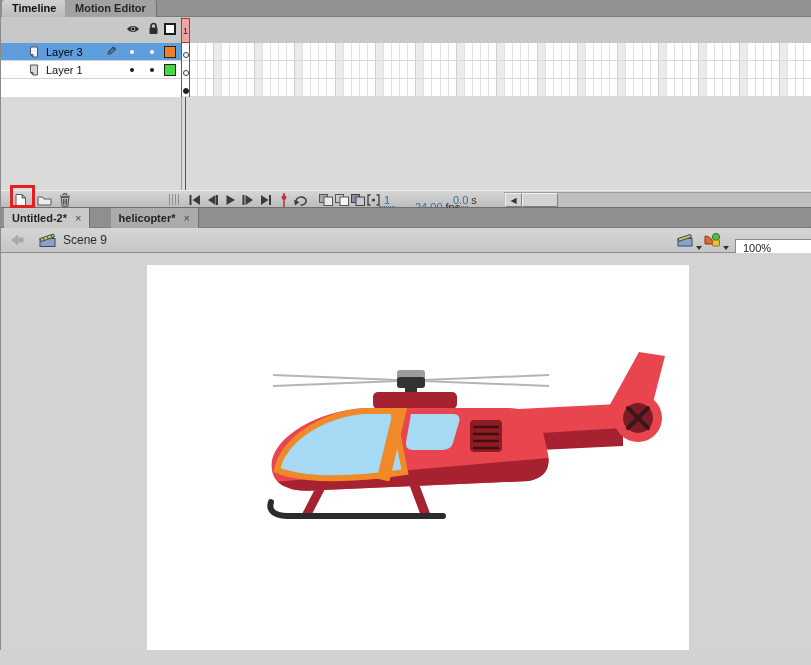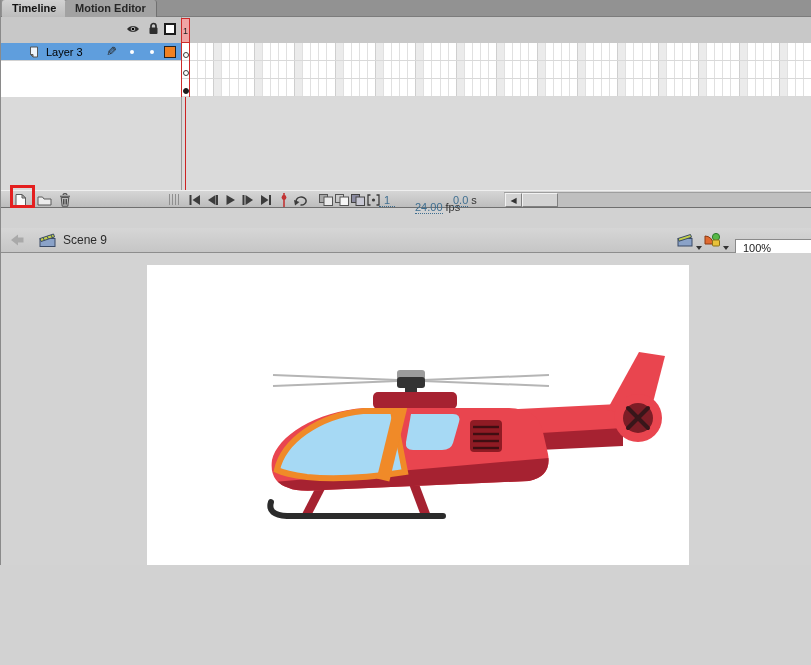--- a/index.html
+++ b/index.html
@@ -1,18 +1,18 @@
 <!DOCTYPE html>
 <html><head>
 <meta charset="utf-8">
 <style>
   * { margin:0; padding:0; box-sizing:border-box; }
   html,body { background:#d2d2d2; }
   body { font-family:"Liberation Sans", sans-serif; font-size:11px; color:#1e1e1e; }
-  #app { position:relative; width:811px; height:565px; overflow:hidden; background:#d2d2d2; border-left:1px solid #8a8a8a; }
+  #app { position:relative; width:811px; height:650px; overflow:hidden; background:#d2d2d2; border-left:1px solid #8a8a8a; }
 
   
   #timeline-panel { position:absolute; left:0; top:0; width:811px; height:208px; background:#c8c8c8; }
   #panel-tabs { position:absolute; left:0; top:0; width:811px; height:17px; background:#929292; border-bottom:1px solid #7c7c7c; }
   .panel-tab { position:absolute; top:0; height:17px; padding:0 10px; line-height:17px; font-weight:bold; color:#262626;
                background:#a2a2a2; border-right:1px solid #707070; border-top-left-radius:3px; border-top-right-radius:3px; }
   .panel-tab.active { background:linear-gradient(#d2d2d2,#bcbcbc); color:#111; }
   #tab-timeline { left:1px; }
   #tab-motion-editor { left:64px; }
 
@@ -153,20 +153,30 @@
           <span class="ly-icon"><svg width="12" height="12" viewBox="0 0 12 12">
               <path d="M2.5,1 h7 v10 h-4.5 l-2.5,-2.5 Z" fill="#eef4fb" stroke="#555"></path>
               <path d="M2.5,8.5 l2.5,2.5 v-2.5 Z" fill="#909090" stroke="#555"></path>
             </svg></span>
           <span class="ly-name">Layer 3</span>
           <span class="ly-pencil">✎</span>
           <span class="ly-dot d1"></span>
           <span class="ly-dot d2"></span>
           <span class="ly-swatch" style="background:#f08122"></span>
         </div>
+        <div class="layer-row">
+          <span class="ly-icon"><svg width="12" height="12" viewBox="0 0 12 12">
+              <path d="M2.5,1 h7 v10 h-4.5 l-2.5,-2.5 Z" fill="#d9d9d9" stroke="#555"></path>
+              <path d="M2.5,8.5 l2.5,2.5 v-2.5 Z" fill="#909090" stroke="#555"></path>
+            </svg></span>
+          <span class="ly-name">Layer 1</span>
+          <span class="ly-dot d1"></span>
+          <span class="ly-dot d2"></span>
+          <span class="ly-swatch" style="background:#44d944"></span>
+        </div>
       </div>
     <div id="frames-grid">
         <span class="kf kf-empty" style="top: 9px;"></span>
         <span class="kf kf-empty" style="top: 27px;"></span>
         <span class="kf kf-filled" style="top: 45px;"></span>
       </div>
     <div id="tl-empty"></div>
     <div id="panel-separator"></div>
 
     <div id="playhead-cell">1</div>
@@ -274,20 +284,24 @@
 
       <div id="scroll-track">
         <span id="scroll-left-btn" class="raised">◀</span>
         <span id="scroll-thumb" class="raised"></span>
       </div>
     </div>
   </div>
 
   <div id="annotation-box"></div>
 
+  <div id="doc-tabs">
+      <div class="doc-tab active" style="left: 3px;"><span>Untitled-2*</span><span class="doc-close">×</span></div>
+      <div class="doc-tab" style="left: 109.6px;"><span>helicopter*</span><span class="doc-close">×</span></div>
+    </div>
 
   <div id="edit-bar">
     <span id="back-arrow">
       <svg width="16" height="14" viewBox="0 0 16 14">
           <polygon points="9,1.5 2,7 9,12.5 9,9.5 14.5,9.5 14.5,4.5 9,4.5" fill="#a9a9a9"></polygon>
         </svg>
     </span>
     <span id="scene-icon">
       <svg width="18" height="16" viewBox="0 0 18 16">
           <rect x="1" y="6.5" width="15" height="8" fill="#8aa2c8" stroke="#3a4a66"></rect>

